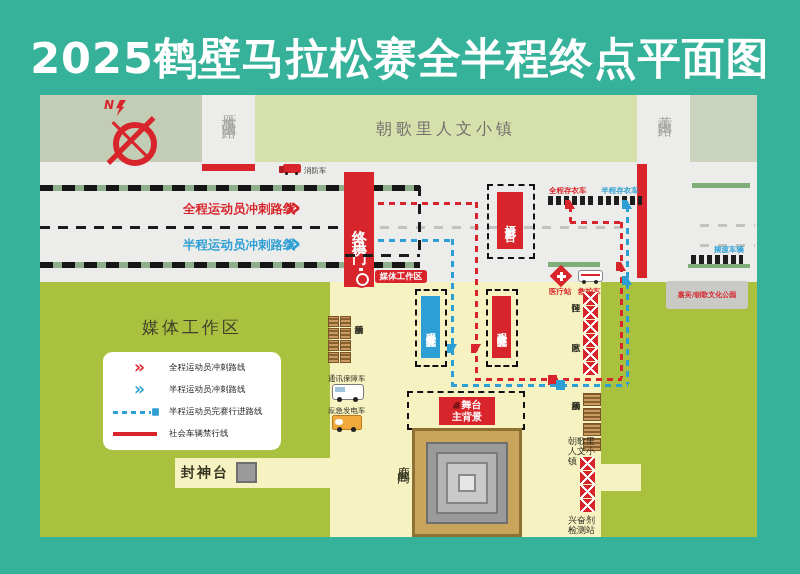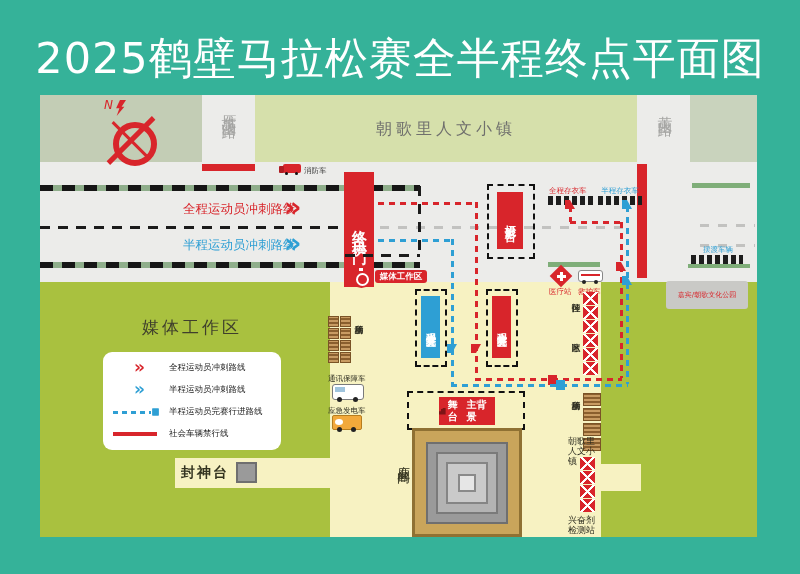--- a/index.html
+++ b/index.html
@@ -27,21 +27,21 @@
   .chev{font-weight:bold;font-size:27px;line-height:22px;letter-spacing:-3px}
   
   .xb{width:15px;height:13px;margin-bottom:1px;background-color:#D8252B;
     background-image:linear-gradient(45deg,transparent 43%,#fff 43% 57%,transparent 57%),
                      linear-gradient(135deg,transparent 43%,#fff 43% 57%,transparent 57%)}
   .tb{width:16px;height:11px;margin-bottom:2px;border:1px solid #7A5326;
     background:repeating-linear-gradient(0deg,#C89B62 0 2px,#8A5F2E 2px 4px)}
   .tbs{width:9px;height:9px;margin:0 1px 1px 0;border:1px solid #7A5326;
     background:repeating-linear-gradient(0deg,#C89B62 0 2px,#8A5F2E 2px 4px)}
   .trucks{height:9px;background:repeating-linear-gradient(90deg,#1d1d1d 0 5px,transparent 5px 8px)}
-  .lbl{font-weight:normal;white-space:nowrap}
+  .lbl{font-weight:bold;white-space:nowrap}
   
   .legend{background:#fff;border-radius:9px;padding:9px 10px;display:flex;flex-direction:column;justify-content:space-between}
   .lrow{display:flex;align-items:center;height:13px}
   .lsw{width:50px;display:flex;align-items:center;justify-content:flex-start;margin-right:6px}
   .ltxt{font-size:8.5px;color:#222}
   .lsolid{width:44px;height:4px;background:#D8252B}
   .lbar{width:44px;height:3px;background:repeating-linear-gradient(90deg,#111 0 9px,#bbb 9px 15px)}
   .ldr{width:38px;height:3px;background:repeating-linear-gradient(90deg,#D8252B 0 5px,transparent 5px 9px)}
   .ldb{width:38px;height:3px;background:repeating-linear-gradient(90deg,#2E9FD4 0 5px,transparent 5px 9px)}
   .sq{display:flex;align-items:center;justify-content:center}
@@ -113,21 +113,21 @@
   <div class="abs banner red" style="left:375px;top:270px;width:52px;height:13px;font-size:8.5px;border-radius:3px">媒体工作区</div>
 
   <div class="abs" style="left:487px;top:184px;width:44px;height:71px;border:2px dashed #111"></div>
   <div class="abs banner red vt" style="left:497px;top:192px;width:26px;height:57px;font-size:11.5px;letter-spacing:3px">摄影台</div>
 
   <div class="abs lbl" style="left:549px;top:186px;width:46px;text-align:left;font-size:7.5px;color:#D8252B">全程存衣车</div>
   <div class="abs trucks" style="left:548px;top:196px;width:46px"></div>
   <div class="abs lbl" style="left:597px;top:186px;width:46px;text-align:center;font-size:7.5px;color:#2E9FD4">半程存衣车</div>
   <div class="abs trucks" style="left:598px;top:196px;width:44px"></div>
 
-  <div class="abs lbl" style="left:692px;top:245px;width:52px;text-align:center;font-size:7.5px;color:#2E9FD4">摆渡车辆</div>
+  <div class="abs lbl" style="left:692px;top:245px;width:52px;text-align:right;font-size:7.5px;color:#2E9FD4">摆渡车辆</div>
   <div class="abs trucks" style="left:691px;top:255px;width:52px"></div>
 
   <div class="abs" style="left:553px;top:268px;width:16px;height:16px;background:#D8252B;transform:rotate(45deg)">
     <div class="abs" style="inset:0;background:linear-gradient(#fff,#fff) center/9px 3px no-repeat,linear-gradient(#fff,#fff) center/3px 9px no-repeat;transform:rotate(-45deg)"></div>
   </div>
   <div class="abs lbl" style="left:549px;top:287px;font-size:7.5px;color:#D8252B">医疗站</div>
   <div class="abs" style="left:578px;top:270px;width:23px;height:10px;background:#fff;border:1px solid #888;border-radius:3px">
     <div class="abs" style="left:2px;top:3px;width:19px;height:2px;background:#D8252B"></div>
     <div class="abs" style="left:3px;top:9px;width:4px;height:4px;background:#222;border-radius:50%"></div>
     <div class="abs" style="left:15px;top:9px;width:4px;height:4px;background:#222;border-radius:50%"></div>
@@ -197,21 +197,21 @@
     <div class="abs" style="left:20px;top:12px;width:5px;height:5px;background:#222;border-radius:50%"></div>
   </div>
   <div class="abs lbl" style="left:328px;top:406px;font-size:7.5px;color:#2b2b1f;font-weight:normal">应急发电车</div>
   <div class="abs" style="left:332px;top:415px;width:28px;height:13px;background:#F2A93B;border:1px solid #b67d1e;border-radius:2px">
     <div class="abs" style="left:2px;top:3px;width:8px;height:6px;background:#fff;border-radius:50%"></div>
     <div class="abs" style="left:4px;top:11px;width:5px;height:5px;background:#222;border-radius:50%"></div>
     <div class="abs" style="left:18px;top:11px;width:5px;height:5px;background:#222;border-radius:50%"></div>
   </div>
 
   <div class="abs" style="left:407px;top:391px;width:114px;height:35px;border:2px dashed #111"></div>
-  <div class="abs banner red" style="left:439px;top:397px;width:56px;height:28px;flex-direction:row;font-size:10px;line-height:12px">
+  <div class="abs banner red" style="left:439px;top:397px;width:56px;height:28px;flex-direction:column;font-size:10px;line-height:12px">
     <div style="display:flex;align-items:center;gap:2px">
       <span style="display:inline-block;width:7px;height:7px;background:#7E1416;clip-path:polygon(0 100%,0 55%,30% 55%,30% 20%,55% 20%,55% 0,100% 0,100% 100%)"></span>
       <span>舞台</span>
     </div>
     <div>主背景</div>
   </div>
 
   <div class="abs sq" style="left:412px;top:428px;width:104px;height:103px;background:#C9A55B;border:3px solid #8F7133">
     <div class="sq" style="width:78px;height:78px;background:#9A9A9A;border:2px solid #6f6f6f">
       <div class="sq" style="width:58px;height:58px;background:#B3B3B3;border:2px solid #7a7a7a">

